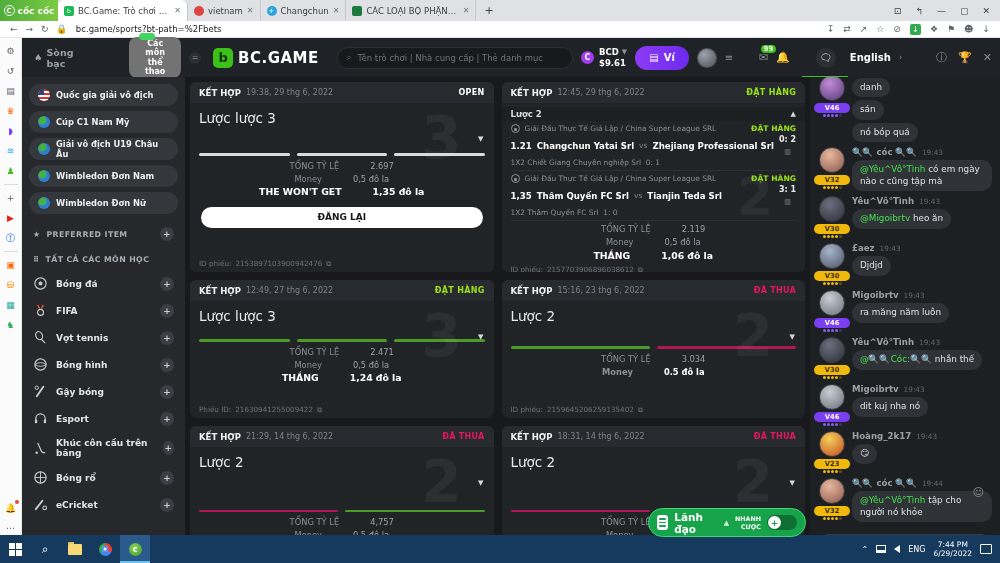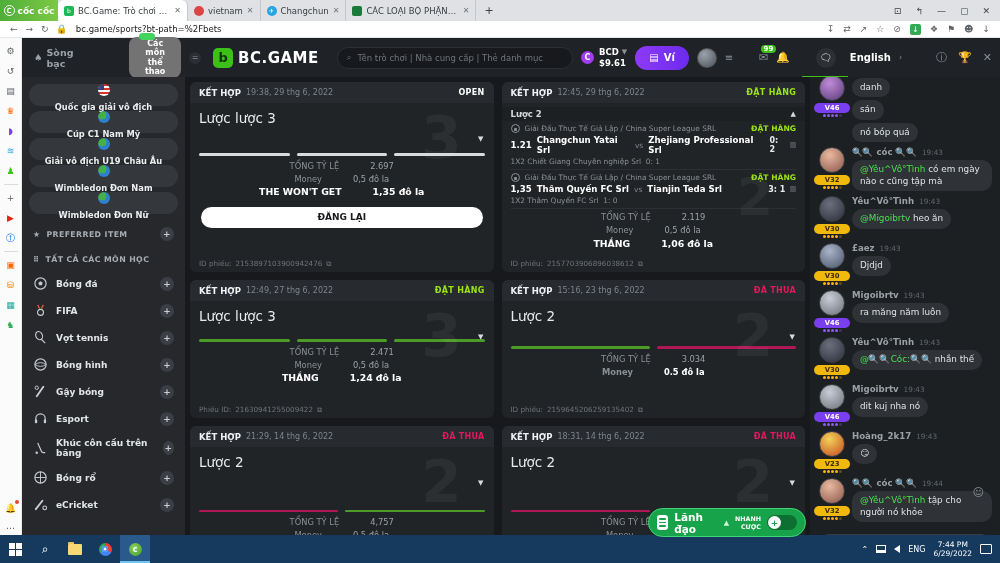--- a/index.html
+++ b/index.html
@@ -49,21 +49,21 @@
   .hicon { color:#8a9096; font-size:11px; position:relative; }
   .badge99 { position:absolute; top:-6px; right:-8px; background:#3bc117; color:#fff; font-size:7px; font-weight:bold; border-radius:6px; padding:0 3px; }
   .chatcircle { width:20px; height:20px; border-radius:50%; background:#2c2f34; color:#e8eaec; font-size:10px; display:flex; align-items:center; justify-content:center; position:relative; }
   .chatcircle::after { content:""; position:absolute; bottom:-10px; left:-14px; width:46px; height:2px; background:#3bc117; }
   .lang { color:#fff; font-size:10px; font-weight:bold; margin-left:6px; }
   .lang-chev { color:#8a9096; font-size:8px; }
   .hdr-right { display:flex; align-items:center; gap:11px; margin-left:26px; }
 
   
   .sidebar { position:absolute; left:22px; top:77px; width:163px; height:458px; background:#26282c; padding:7px 7px 0 7px; overflow:hidden; }
-  .league { background:#34373c; border-radius:12px; height:22px; display:flex; align-items:center; gap:6px; padding:0 9px; margin-bottom:5px; color:#eceef0; font-size:8.3px; font-weight:bold;flex-direction:column; }
+  .league { background:#34373c; border-radius:12px; height:22px; display:flex; align-items:center; gap:6px; padding:0 9px; margin-bottom:5px; color:#eceef0; font-size:8.3px; font-weight:bold; }
   .flag-us { width:12px; height:12px; border-radius:50%; background:repeating-linear-gradient(180deg,#d5342e 0 2px,#fff 2px 4px); position:relative; overflow:hidden; flex:0 0 12px; }
   .flag-us::after { content:""; position:absolute; left:0; top:0; width:6px; height:6px; background:#30427e; }
   .globe { width:12px; height:12px; border-radius:50%; background:radial-gradient(circle at 35% 35%, #43b04a 38%, #2f7fd1 40%); flex:0 0 12px; }
   .side-sec { display:flex; align-items:center; gap:6px; color:#a7adb3; font-size:7.8px; font-weight:bold; letter-spacing:.4px; padding:8px 4px 6px 4px; }
   .pluscirc { margin-left:auto; width:14px; height:14px; border-radius:50%; background:#3b3f45; color:#c9cdd2; font-size:9px; display:flex; align-items:center; justify-content:center; }
   .sport { display:flex; align-items:center; gap:8px; padding:6px 4px; color:#e3e6e9; font-size:9px; font-weight:bold; }
   .sport svg { flex:0 0 15px; }
 
   
   .main { position:absolute; left:185px; top:77px; width:625px; height:458px; background:#17191c; padding:5px 5px; display:grid; grid-template-columns:1fr 1fr; grid-template-rows:190px 138px 120px; gap:8px; }
@@ -87,21 +87,21 @@
   .card-foot { margin-top:auto; display:flex; align-items:center; gap:4px; color:#6d737a; font-size:7.2px; padding-top:4px; }
   .combo-strip { background:#1d2023; margin:4px -9px 0 -9px; padding:2px 9px; display:flex; align-items:center; color:#d6dadd; font-size:8.5px; font-weight:bold; flex:0 0 auto; }
   .combo-strip .cstrip-caret { margin-left:auto; font-size:7px; }
   .match { border-bottom:1px solid #2c2f33; padding:3px 0 3px 0; position:relative; }
   .m-league { display:flex; align-items:center; gap:5px; font-size:7.4px; color:#8a9096; }
   .m-league .mstat { margin-left:auto; color:#9be317; font-weight:bold; font-size:7.6px; }
   .ballic { width:9px; height:9px; border-radius:50%; border:1px solid #8a9096; position:relative; flex:0 0 9px; }
   .ballic::after{ content:""; position:absolute; left:2.5px; top:2.5px; width:3px; height:3px; background:#8a9096; border-radius:1px; }
   .m-teams { display:flex; align-items:center; gap:5px; font-size:8.6px; color:#fff; font-weight:bold; margin-top:2px; }
   .m-teams .odds { color:#fff; } .m-teams .vs { color:#7e848b; font-weight:normal; font-size:7.5px; }
-  .m-teams .score { margin-left:auto; font-weight:bold; font-size:8px; color:#e8eaec; display:flex; gap:4px; align-items:center; }
+  .m-teams .score { margin-left:auto; font-weight:bold; font-size:8px; color:#e8eaec; display:flex; gap:4px; align-items:center;flex-direction:column; }
   .m-teams .bars { color:#7e848b; font-size:7px; }
   .m-pick { font-size:7.4px; color:#8a9096; margin-top:2px; }
 
   
   .leaderpill { position:absolute; left:648px; top:508px; width:158px; height:29px; background:#17a349; border:1px solid #43d577; border-radius:16px; display:flex; align-items:center; gap:6px; padding:0 8px; z-index:5; }
   .lp-icon { width:13px; height:15px; background:#fff; border-radius:3px; display:flex; flex-direction:column; justify-content:center; gap:2px; padding:0 2px; }
   .lp-icon i { display:block; height:1.5px; background:#17a349; border-radius:1px; }
   .lp-label { color:#fff; font-size:10.5px; font-weight:bold; }
   .lp-caret { color:#d2f5de; font-size:7px; }
   .lp-quick { margin-left:auto; text-align:right; color:#fff; font-size:6.3px; font-weight:bold; line-height:1.2; }

